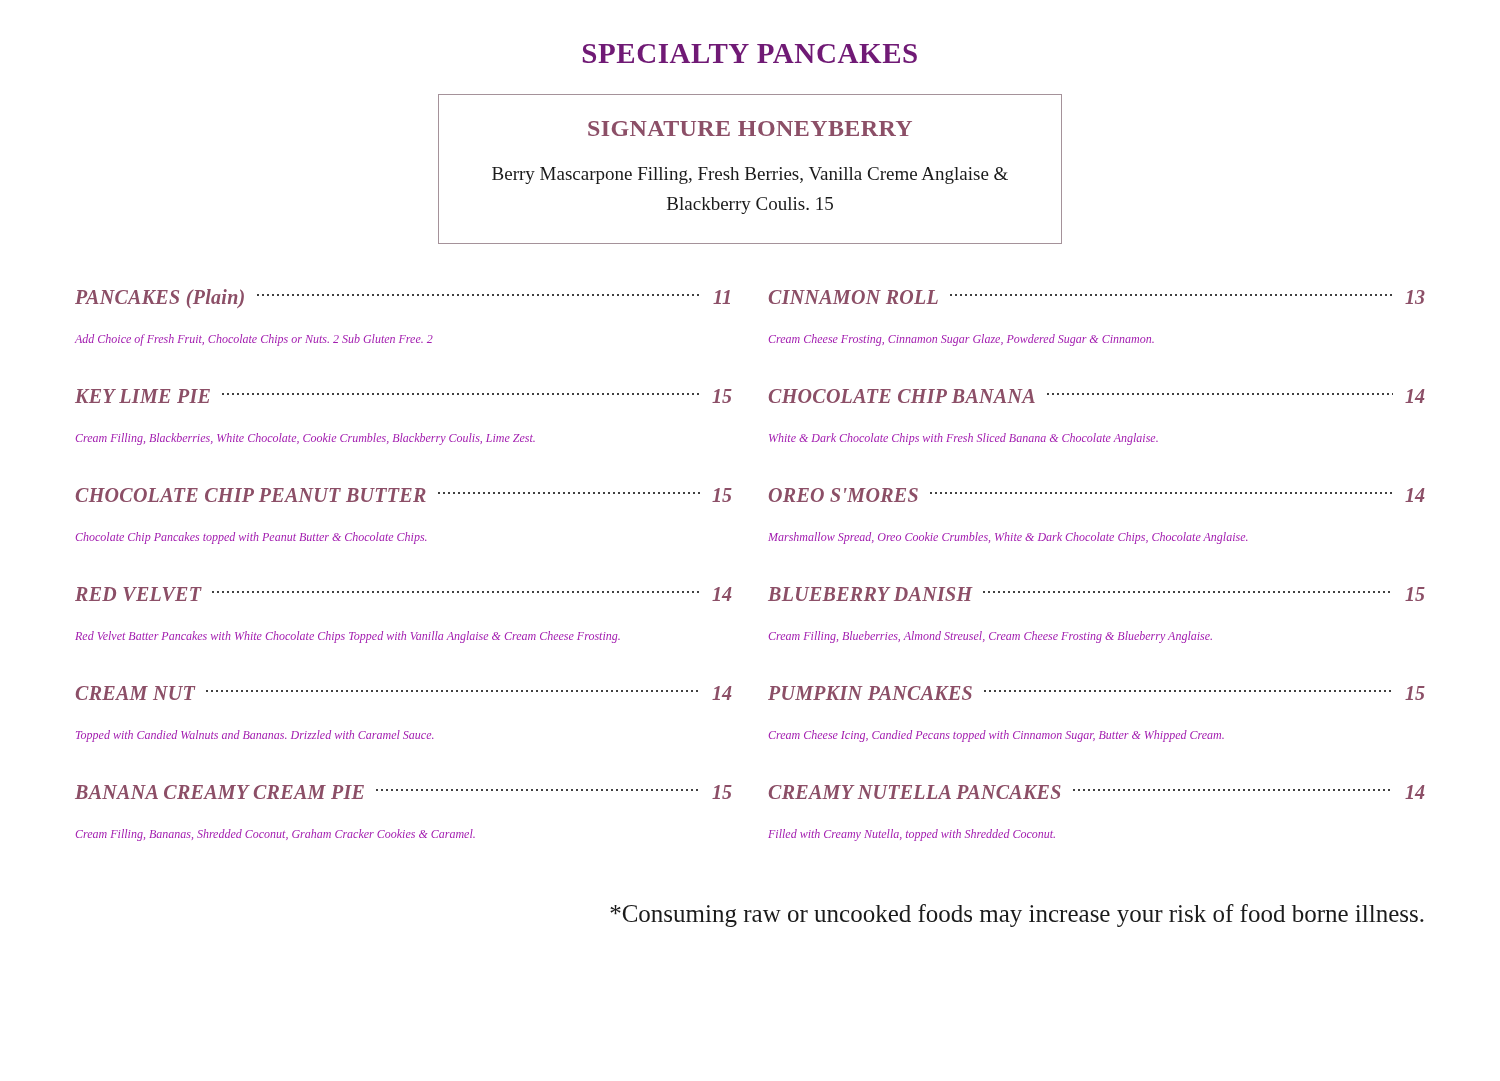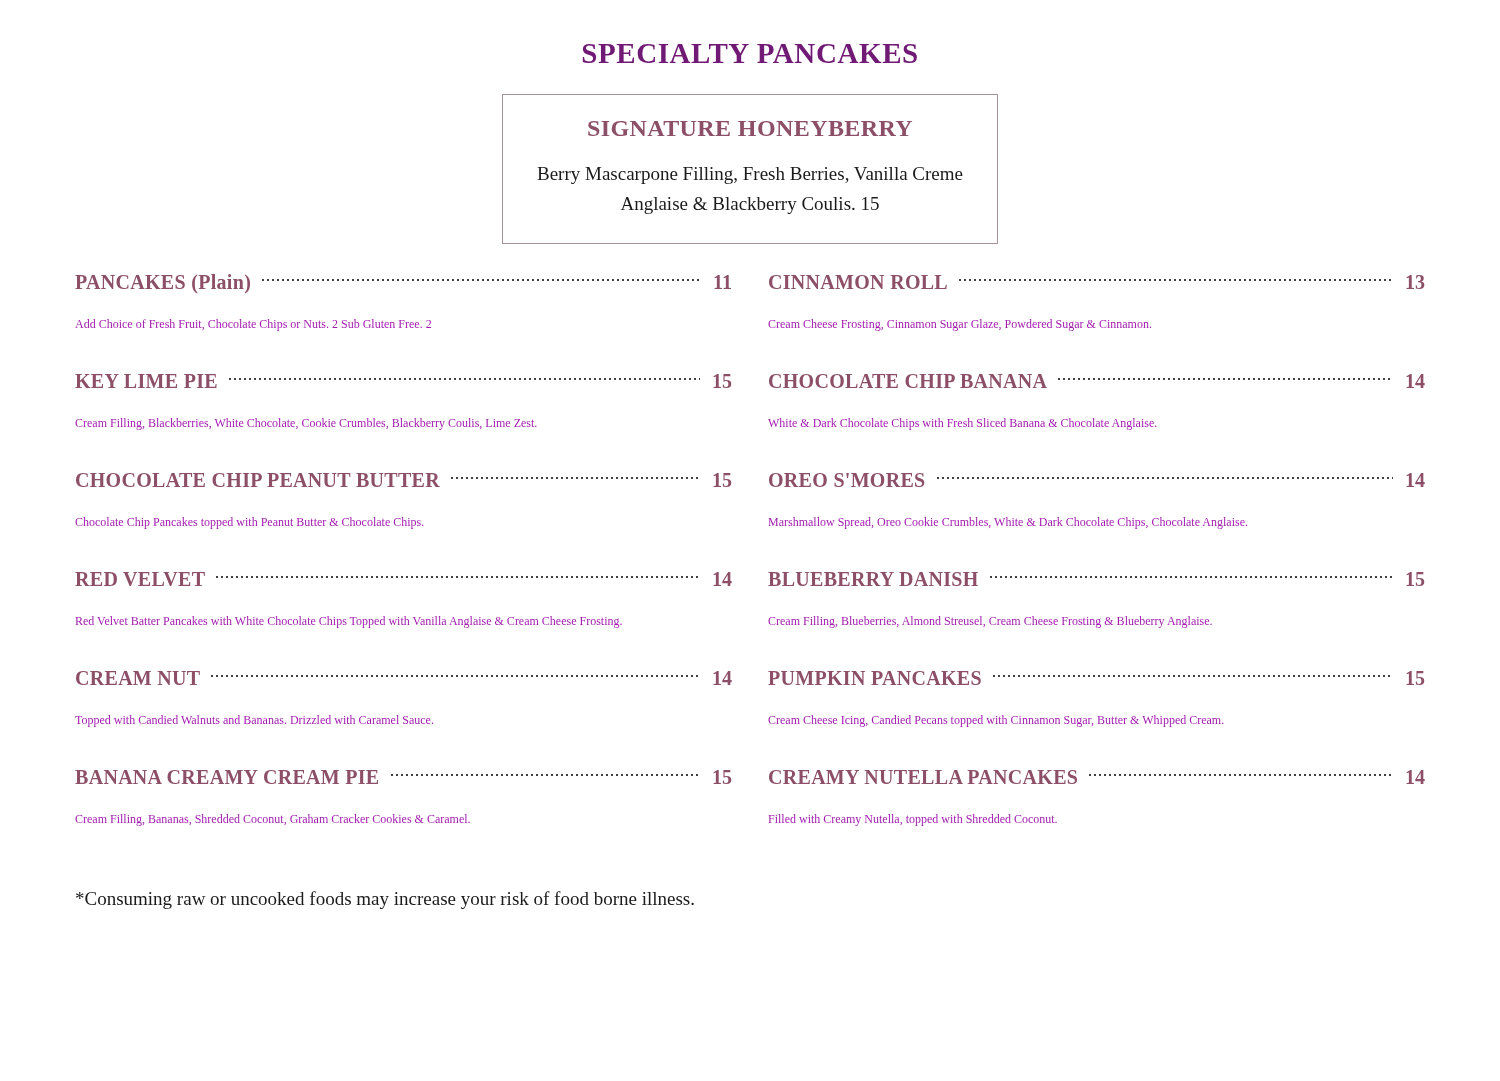--- a/index.html
+++ b/index.html
@@ -15,21 +15,21 @@
   .page-title {
     text-align: center;
     font-size: 29px;
     line-height: 38px;
     font-weight: bold;
     letter-spacing: 0.6px;
     color: #701a75;
   }
 
   .signature-box {
-    width: 496px;
+    width: 624px;
     box-sizing: border-box;
     margin: 22px auto 0 auto;
     border: 1px solid #a5929a;
     text-align: center;
     padding: 18px 20px 24px 20px;
   }
   .signature-name {
     font-size: 24px;
     line-height: 30px;
     font-weight: bold;
@@ -41,21 +41,22 @@
     line-height: 30px;
     margin: 16px auto 0 auto;
     max-width: 540px;
     color: #1b1b1b;
   }
 
   .menu-grid {
     display: grid;
     grid-template-columns: 1fr 1fr;
     column-gap: 36px;
-    margin-top: 23px;
+    margin-top: 38px;
+    font-style: italic;
   }
   .menu-item { margin-bottom: 26px; }
   .item-header { display: flex; }
   .item-name {
     font-size: 20px;
     line-height: 30px;
     font-weight: bold;
     letter-spacing: 0.3px;
     white-space: nowrap;
     color: #8c4f67;
@@ -76,22 +77,22 @@
     color: #8c4f67;
   }
   .item-desc {
     font-size: 12px;
     line-height: 31px;
     margin-top: 12px;
     color: #a21caf;
   }
 
   .footer-note {
-    text-align: left;
-    font-size: 19px;
+    text-align: right;
+    font-size: 25px;
     line-height: 26px;
     margin-top: 25px;
     color: #1b1b1b;
   }
 </style>
 </head>
 <body>
 
 <div class="page">
 

